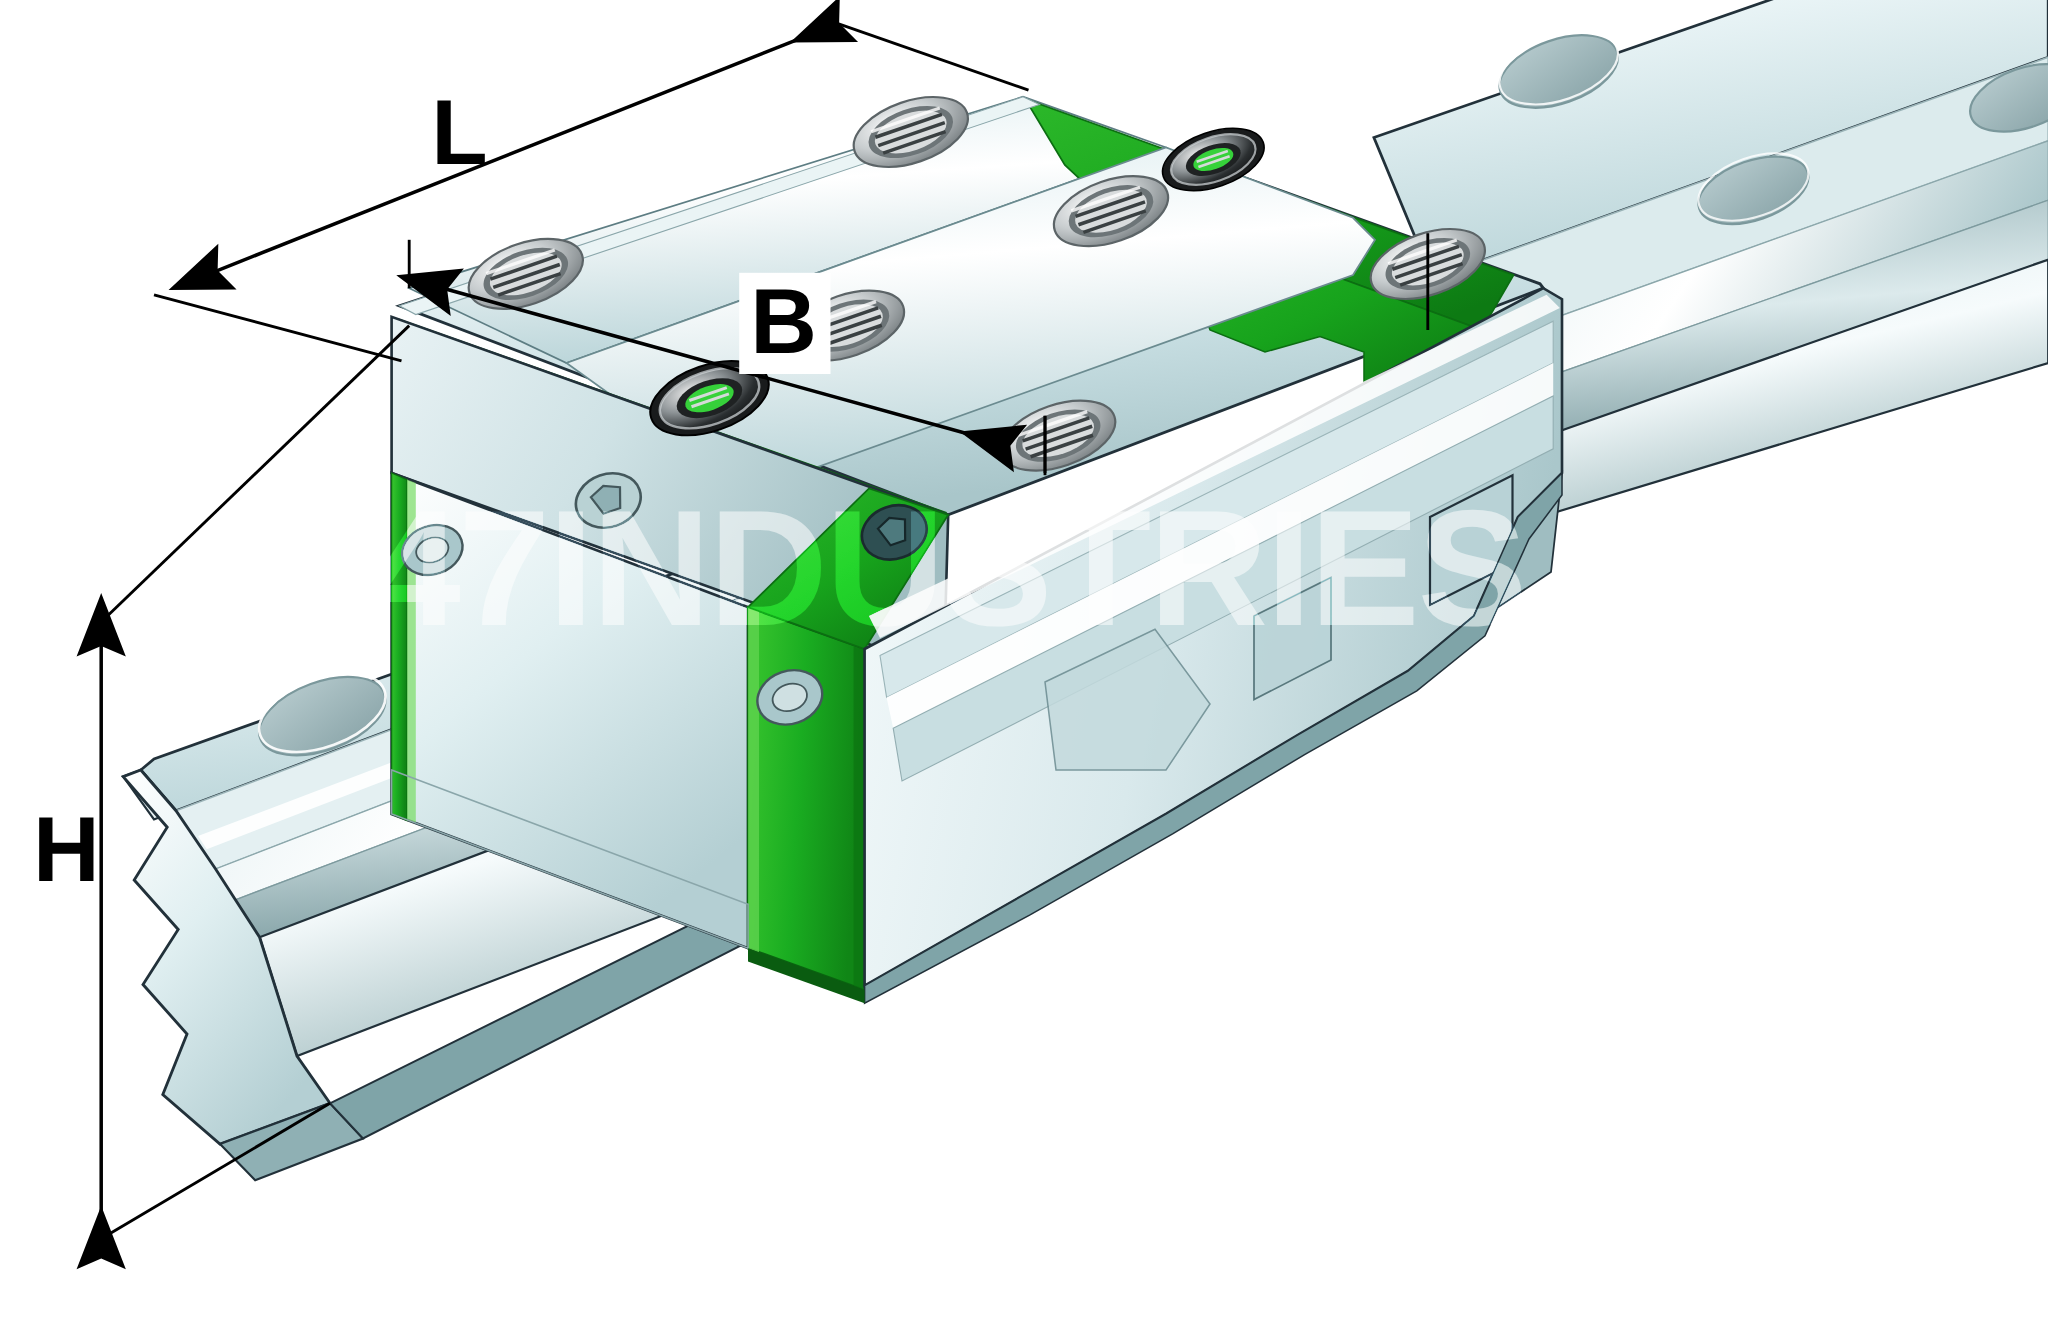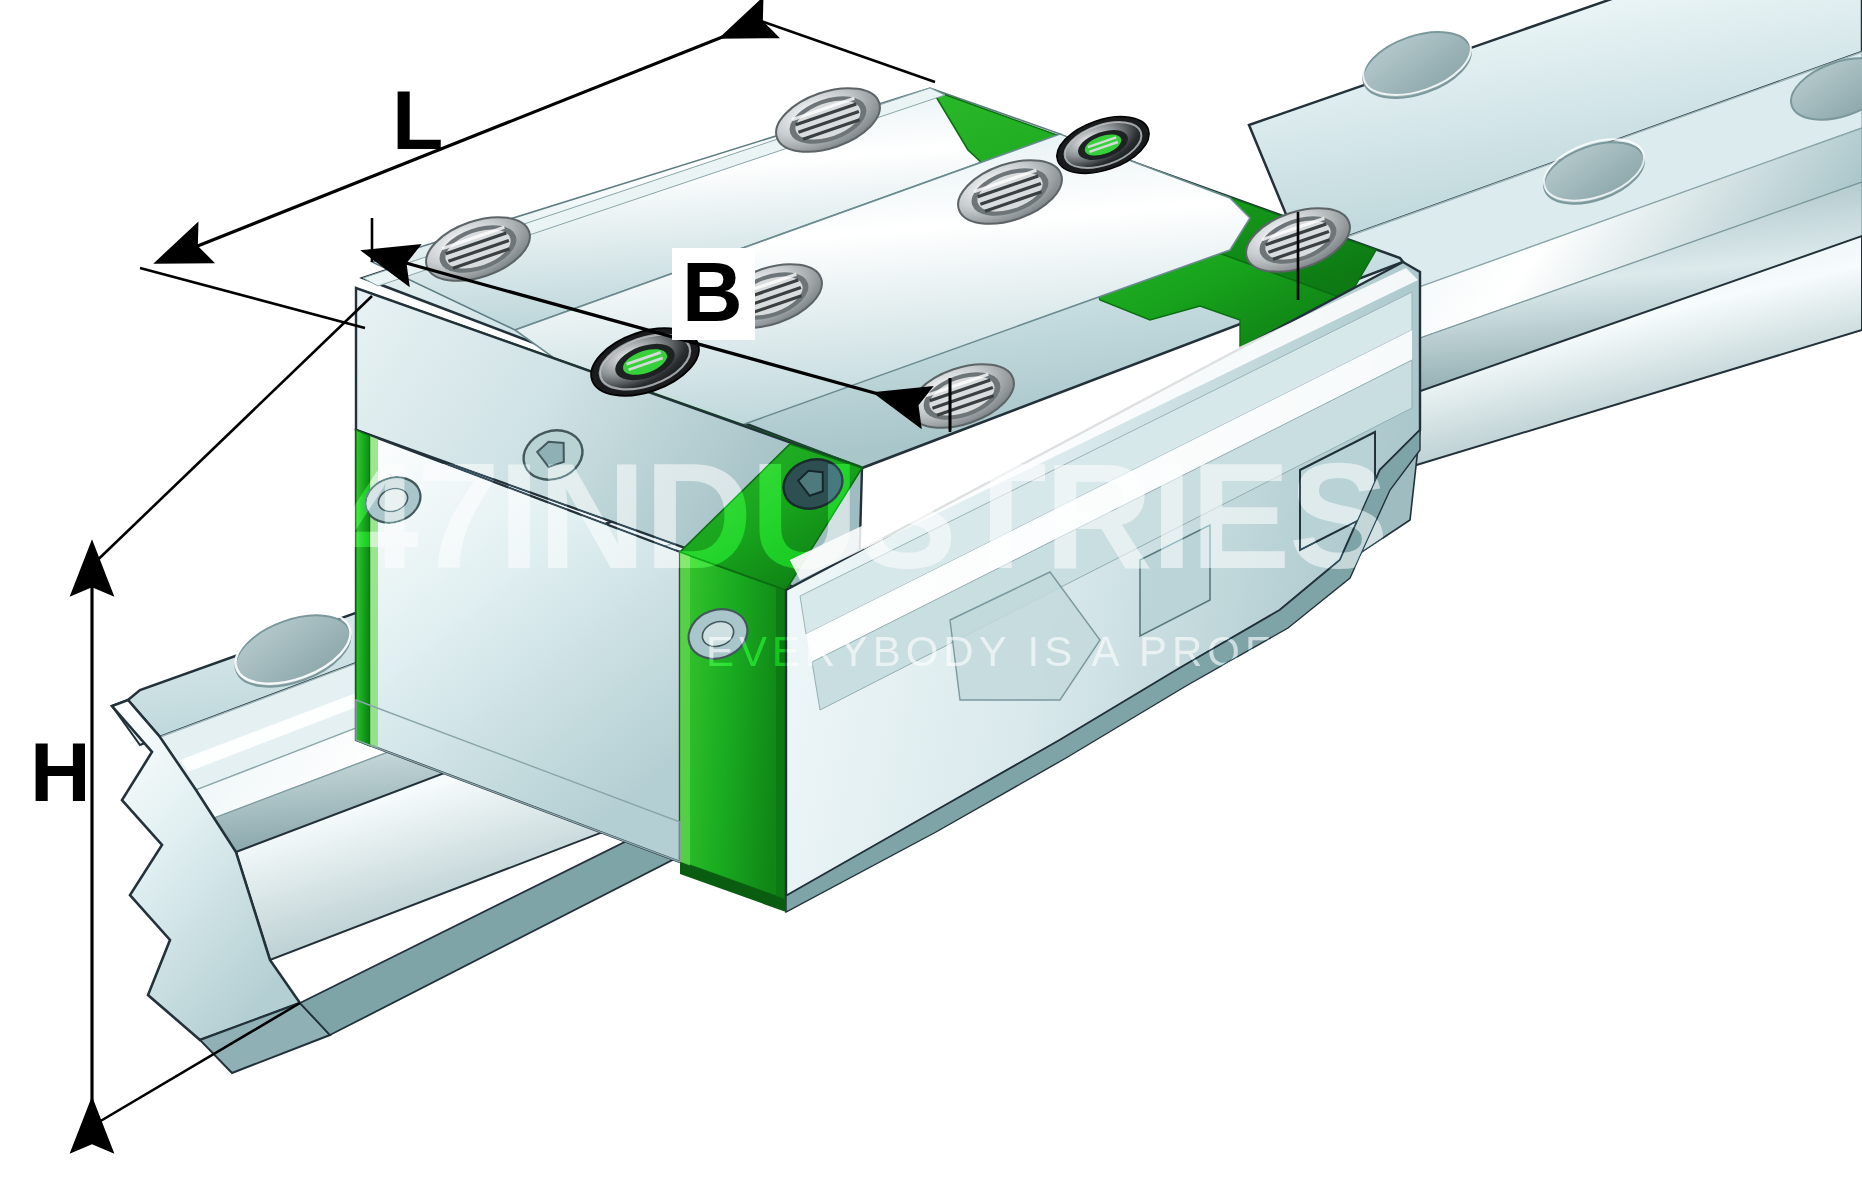--- a/index.html
+++ b/index.html
@@ -351,20 +351,19 @@
 
     <g stroke="#000" stroke-width="2.6" fill="none">
       <line x1="950" y1="378" x2="950" y2="432"></line>
       <line x1="1298" y1="212" x2="1298" y2="300"></line>
     </g>
 
   </svg>
 
   <div id="wm">
     <div id="wm-main">247INDUSTRIES</div>
-    <div id="wm-sub">EVERYBODY IS A PROFESSIONAL</div>
   </div>
 
   <div class="dimlabel" id="label-L">L</div>
   <div class="dimlabel" id="label-B">B</div>
   <div class="dimlabel" id="label-H">H</div>
 
 </div>
 
 </body></html>

